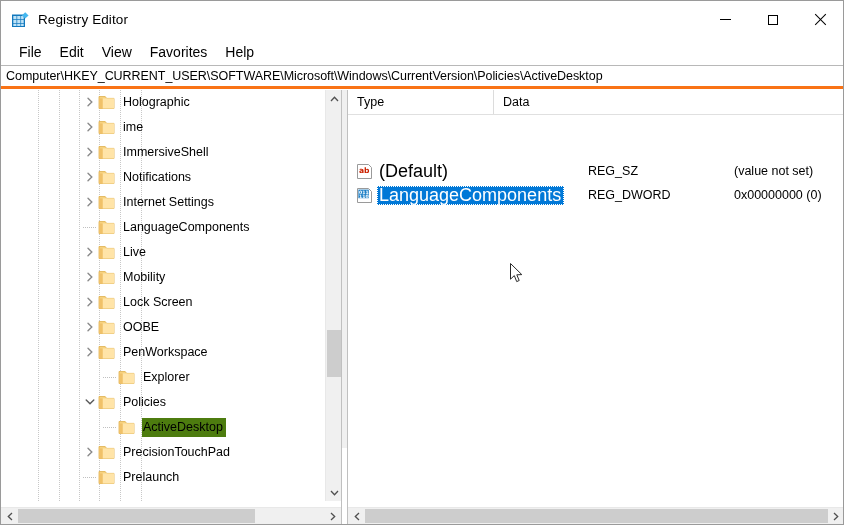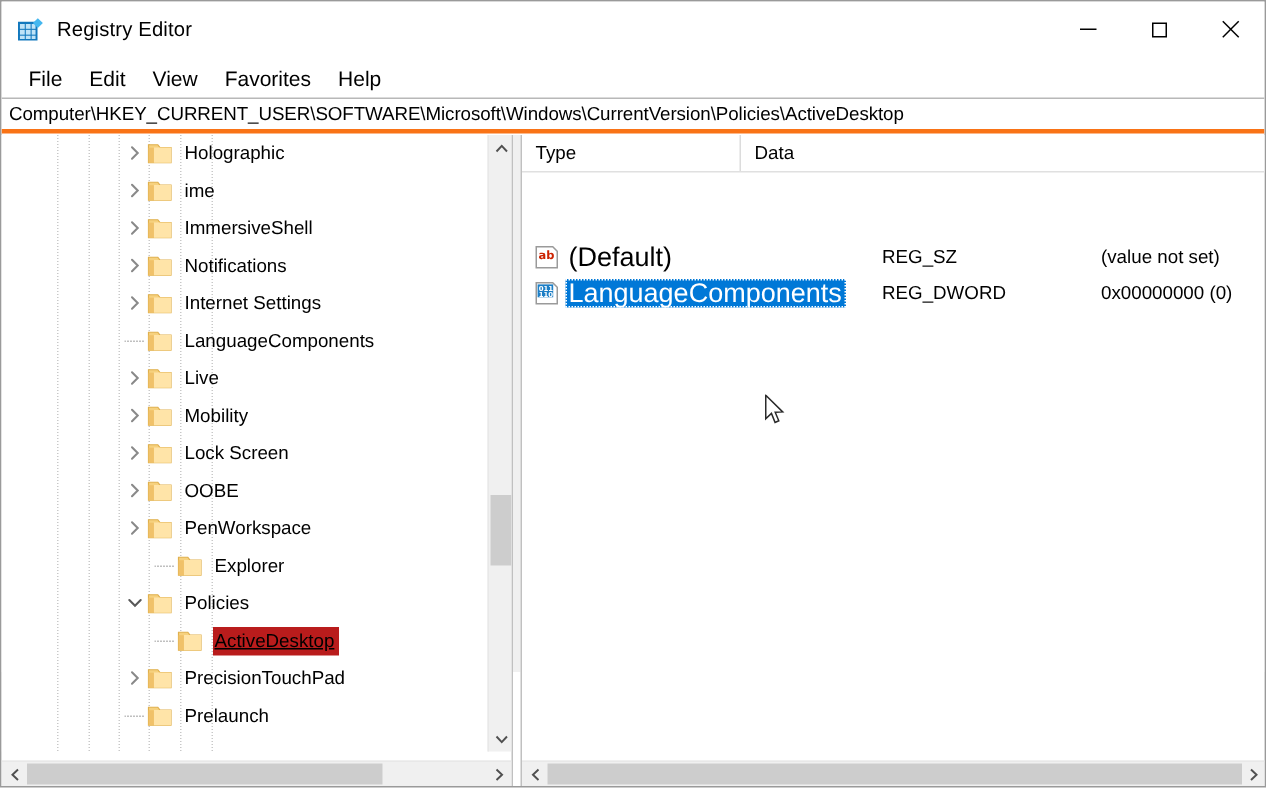--- a/index.html
+++ b/index.html
@@ -214,22 +214,21 @@
     margin-right: 6px;
     position: relative;
   }
   .tlabel {
     font-size: 12.5px;
     color: #000;
     line-height: 16px;
     padding: 1px 3px 2px 1px;
   }
   .trow.selected .tlabel {
-    background: #b91c1c;
-    text-decoration: underline;
+    background: #4d7c0f;
   }
 
   
   .vscroll {
     position: absolute;
     right: 0; top: 0;
     width: 16px;
     height: 411px;
     background: #f0f0f0;
     border-left: 1px solid #e8e8e8;

